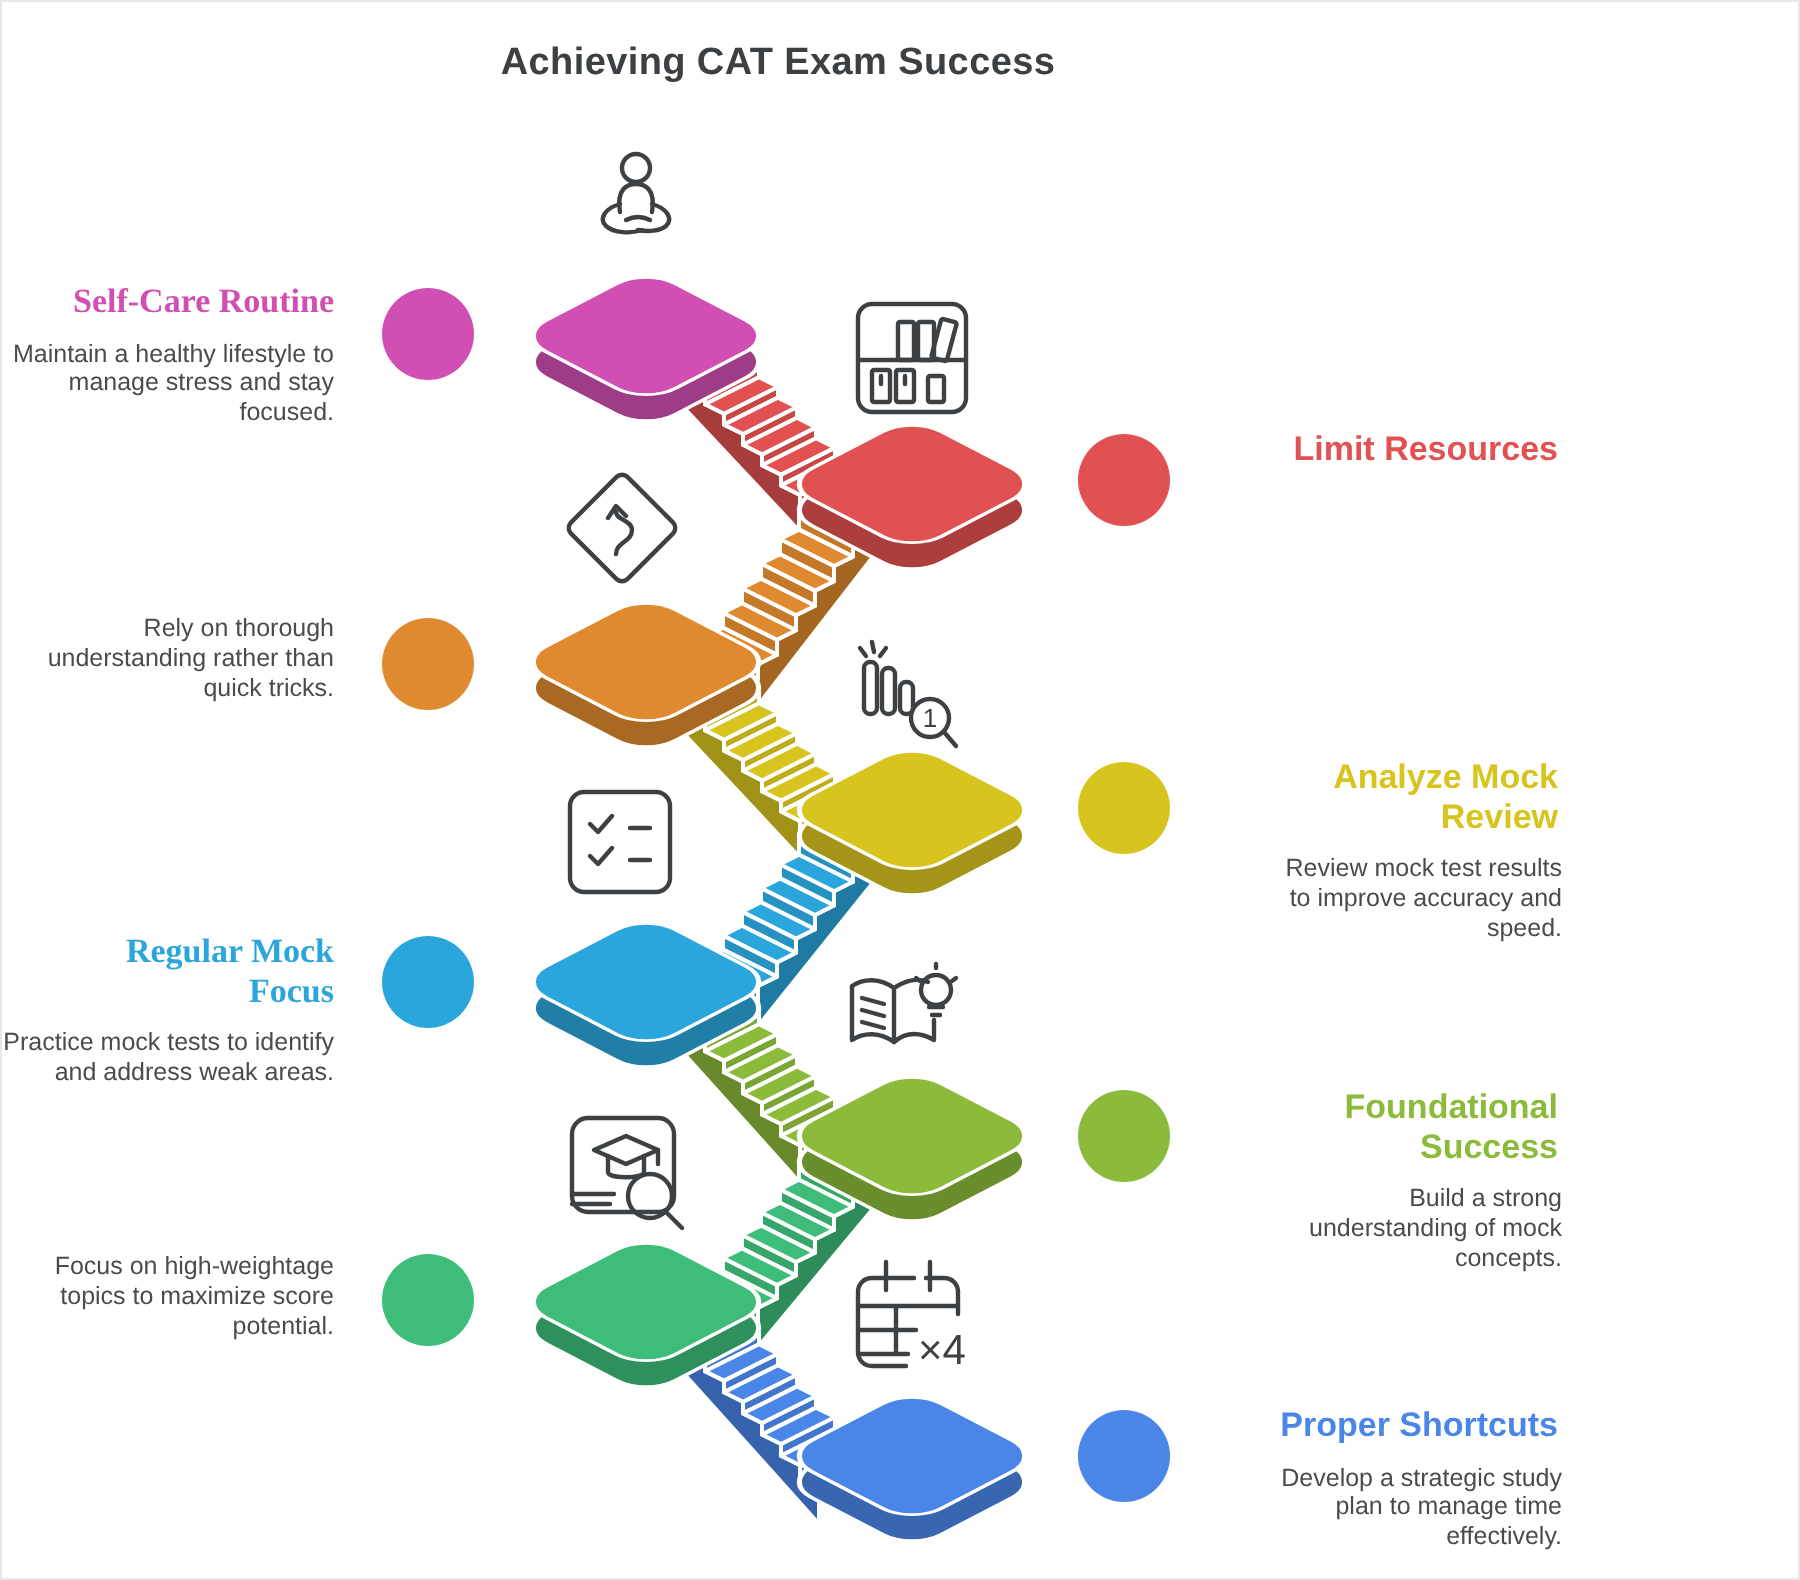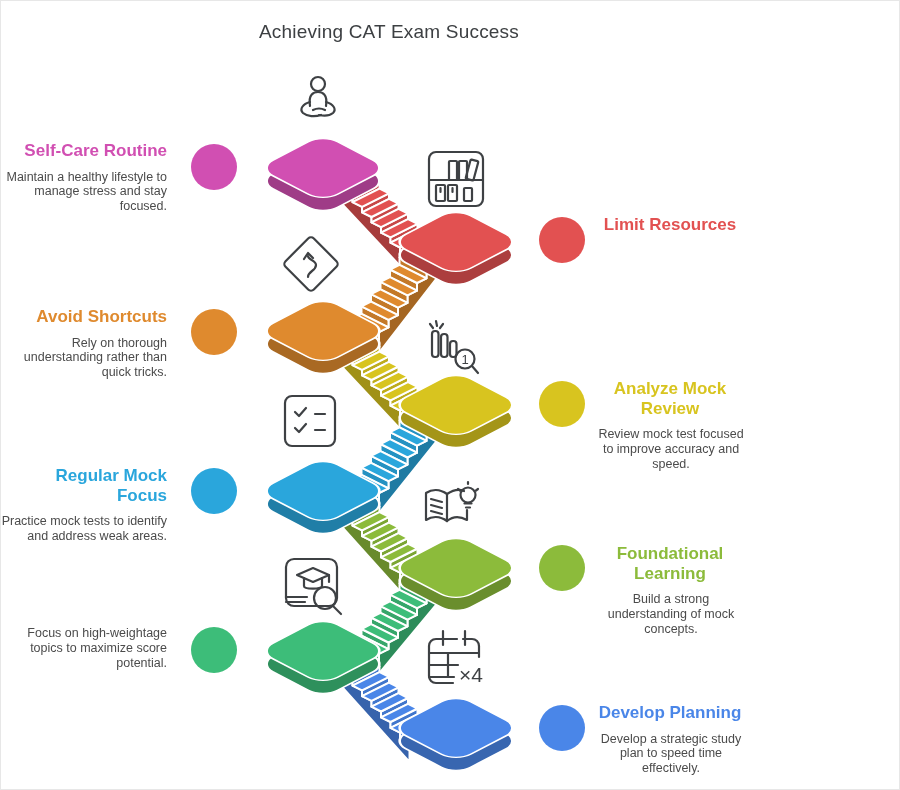--- a/index.html
+++ b/index.html
@@ -3,28 +3,28 @@
 <meta charset="utf-8">
 <style>
   html,body{margin:0;padding:0;background:#fff;}
   .canvas{
     position:relative;width:900px;height:790px;background:#ffffff;
     border:1px solid #e7e7e7;box-sizing:border-box;overflow:hidden;
     font-family:"Liberation Sans",sans-serif;
   }
   .page-title{
     position:absolute;top:20px;left:388px;transform:translateX(-50%);
-    font-size:19px;font-weight:normal;color:#3d4043;letter-spacing:.2px;white-space:nowrap;
+    font-size:19px;font-weight:bold;color:#3d4043;letter-spacing:.2px;white-space:nowrap;
   }
   .stairs-svg{position:absolute;left:0;top:0;}
   .item{position:absolute;}
   .item.left{right:732px;width:172px;text-align:right;}
-  .item.right{left:594px;width:152px;text-align:center;}
+  .item.right{left:628px;width:152px;text-align:right;}
   .item-title{font-size:17px;font-weight:bold;line-height:1.15;margin-bottom:9px;}
-  .item.left .item-title{margin-left:auto;width:150px;}
+  .item.left .item-title{margin-left:auto;width:150px;font-family:Liberation Serif, serif;}
   .item.right .item-title{width:150px;}
   .item-desc{font-size:12.5px;line-height:1.18;color:#4b4b4b;}
   .dot{position:absolute;width:46px;height:46px;border-radius:50%;}
   .icon{stroke:#3e4144;stroke-width:2.2;fill:none;stroke-linecap:round;stroke-linejoin:round;}
   .icon-text{font-family:"Liberation Sans",sans-serif;fill:#3e4144;stroke:none;}
 </style>
 </head>
 <body>
 
 <div class="canvas">
@@ -253,36 +253,35 @@
   <div class="dot" style="top: 704px; left: 538px; background: rgb(74, 134, 232);"></div>
 
   <div class="item left" style="top:140px;">
     <div class="item-title" style="color: rgb(209, 79, 178);">Self-Care Routine</div>
     <div class="item-desc">Maintain a healthy lifestyle to manage stress and stay focused.</div>
   </div>
   <div class="item right" style="top:214px;">
     <div class="item-title" style="color: rgb(226, 81, 81);">Limit Resources</div>
   </div>
   <div class="item left" style="top:306px;">
-    <div class="item-title" style="color: rgb(223, 138, 46);">Avoid Shortcuts</div>
     <div class="item-desc">Rely on thorough understanding rather than quick tricks.</div>
   </div>
   <div class="item right" style="top:378px;">
     <div class="item-title" style="color: rgb(216, 196, 31);">Analyze Mock Review</div>
-    <div class="item-desc">Review mock test focused to improve accuracy and speed.</div>
+    <div class="item-desc">Review mock test results to improve accuracy and speed.</div>
   </div>
   <div class="item left" style="top:465px;">
     <div class="item-title" style="color: rgb(42, 166, 220);">Regular Mock Focus</div>
     <div class="item-desc">Practice mock tests to identify and address weak areas.</div>
   </div>
   <div class="item right" style="top:543px;">
-    <div class="item-title" style="color: rgb(140, 187, 59);">Foundational Learning</div>
+    <div class="item-title" style="color: rgb(140, 187, 59);">Foundational Success</div>
     <div class="item-desc">Build a strong understanding of mock concepts.</div>
   </div>
   <div class="item left" style="top:625px;">
     <div class="item-desc">Focus on high-weightage topics to maximize score potential.</div>
   </div>
   <div class="item right" style="top:702px;">
-    <div class="item-title" style="color: rgb(74, 134, 232);">Develop Planning</div>
-    <div class="item-desc">Develop a strategic study plan to speed time effectively.</div>
+    <div class="item-title" style="color: rgb(74, 134, 232);">Proper Shortcuts</div>
+    <div class="item-desc">Develop a strategic study plan to manage time effectively.</div>
   </div>
 
 </div>
 
 </body></html>

